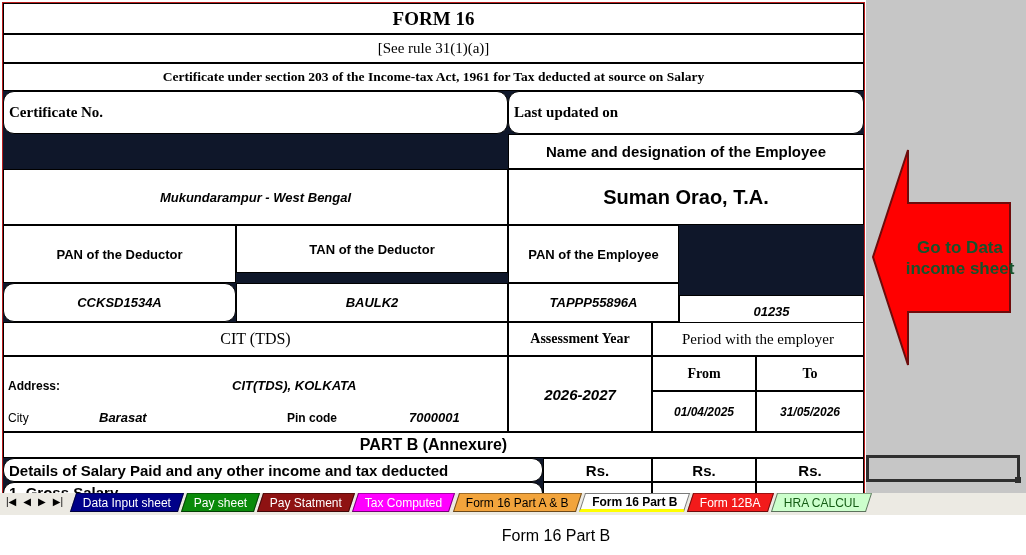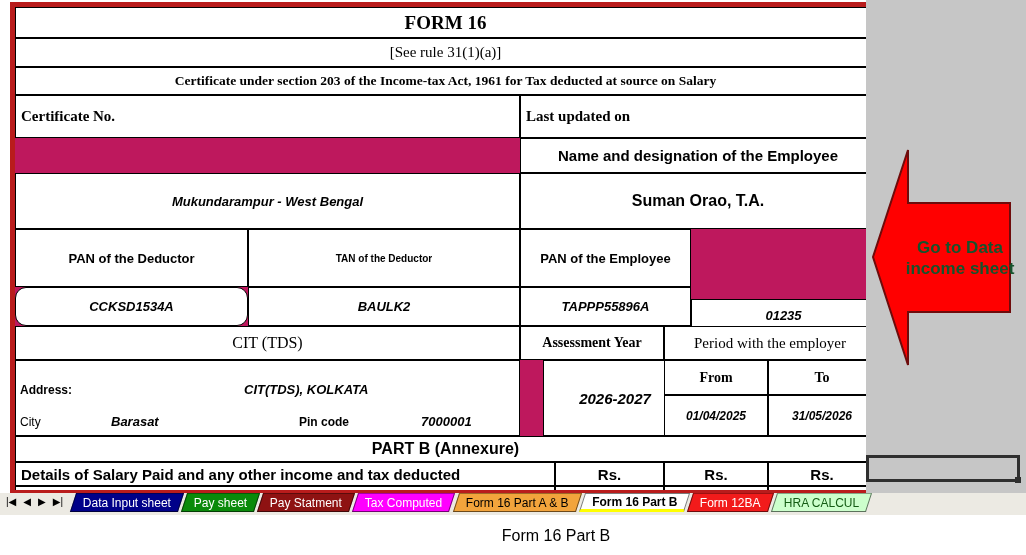--- a/index.html
+++ b/index.html
@@ -3,29 +3,29 @@
 <meta charset="utf-8">
 <style>
   html,body{margin:0;padding:0;}
   body{
     width:1026px;height:555px;position:relative;background:#ffffff;
     font-family:"Liberation Sans", sans-serif;overflow:hidden;
   }
   .serif{font-family:"Liberation Serif", serif;}
   
   #form-table{
-    position:absolute;left:10px;top:2px;width:863px;height:493px;
-    border:5px solid #b91c1c;box-sizing:border-box;overflow:hidden;background:#be185d;
+    position:absolute;left:2px;top:2px;width:863px;height:493px;
+    border:1px solid #b91c1c;box-sizing:border-box;overflow:hidden;background:#0f172a;
   }
   .c{
     position:absolute;box-sizing:border-box;border:1px solid #000;background:#fff;
     display:flex;align-items:center;justify-content:center;text-align:center;
     color:#000;
   }
-  .left{justify-content:flex-start;text-align:center;padding-left:5px;}
+  .left{justify-content:flex-start;text-align:center;padding-left:5px;border-radius:11px;}
   .bold{font-weight:bold;}
   .bi{font-weight:bold;font-style:italic;}
   
   #side-panel{
     position:absolute;left:866px;top:0;width:160px;height:493px;background:#c6c6c6;
   }
   #arrow-wrap{position:absolute;left:870px;top:145px;width:145px;height:225px;}
   #arrow-text{
     position:absolute;left:905px;top:237px;width:110px;text-align:center;
     font-weight:bold;font-size:17px;line-height:21px;
@@ -75,44 +75,44 @@
   <div class="c serif bold" style="left:0;top:0;width:861px;height:31px;font-size:19px;">FORM 16</div>
   <div class="c serif" style="left:0;top:31px;width:861px;height:29px;font-size:15px;">[See rule 31(1)(a)]</div>
   <div class="c serif bold" style="left:0;top:60px;width:861px;height:28px;font-size:13.5px;">Certificate under section 203 of the Income-tax Act, 1961 for Tax deducted at source on Salary</div>
 
   <div class="c serif bold left" style="left:0;top:88px;width:505px;height:43px;font-size:15px;">Certificate No.</div>
   <div class="c serif bold left" style="left:505px;top:88px;width:356px;height:43px;font-size:15px;">Last updated on</div>
 
   <div class="c bold" style="left:505px;top:131px;width:356px;height:35px;font-size:15px;">Name and designation of the Employee</div>
 
   <div class="c bi" style="left:0;top:166px;width:505px;height:56px;font-size:13px;">Mukundarampur - West Bengal</div>
-  <div class="c bold" style="left:505px;top:166px;width:356px;height:56px;font-size:16px;">Suman Orao, T.A.</div>
+  <div class="c bold" style="left:505px;top:166px;width:356px;height:56px;font-size:20px;">Suman Orao, T.A.</div>
 
   <div class="c bold" style="left:0;top:222px;width:233px;height:58px;font-size:13px;">PAN of the Deductor</div>
-  <div class="c bold" style="left:233px;top:222px;width:272px;height:58px;font-size:10px;">TAN of the Deductor</div>
+  <div class="c bold" style="left:233px;top:222px;width:272px;height:48px;font-size:13px;">TAN of the Deductor</div>
   <div class="c bold" style="left:505px;top:222px;width:171px;height:58px;font-size:13px;">PAN of the Employee</div>
 
   <div class="c bi" style="left:0;top:280px;width:233px;height:39px;font-size:13px;border-radius:11px;">CCKSD1534A</div>
   <div class="c bi" style="left:233px;top:280px;width:272px;height:39px;font-size:13px;">BAULK2</div>
   <div class="c bi" style="left:505px;top:280px;width:171px;height:39px;font-size:13px;">TAPPP55896A</div>
   <div class="c bi" style="left:676px;top:280px;width:185px;height:32px;font-size:13px;margin-top:12px;">01235</div>
 
   <div class="c serif" style="left:0;top:319px;width:505px;height:34px;font-size:16px;">CIT (TDS)</div>
   <div class="c serif bold" style="left:505px;top:319px;width:144px;height:34px;font-size:14px;">Assessment Year</div>
   <div class="c serif" style="left:649px;top:319px;width:212px;height:34px;font-size:15px;">Period with the employer</div>
 
   <div class="c" style="left:0;top:353px;width:505px;height:76px;">
     <span style="position:absolute;left:4px;top:22px;font-weight:bold;font-size:12px;">Address:</span>
     <span class="bi" style="position:absolute;left:228px;top:21px;font-size:13px;">CIT(TDS), KOLKATA</span>
     <span style="position:absolute;left:4px;bottom:6px;font-size:12px;">City</span>
     <span class="bi" style="position:absolute;left:95px;bottom:6px;font-size:13px;">Barasat</span>
     <span style="position:absolute;left:283px;bottom:6px;font-weight:bold;font-size:12px;">Pin code</span>
     <span class="bi" style="position:absolute;left:405px;bottom:6px;font-size:13px;">7000001</span>
   </div>
-  <div class="c bi" style="left:505px;top:353px;width:144px;height:76px;font-size:15px;margin-left:23px;">2026-2027</div>
+  <div class="c bi" style="left:505px;top:353px;width:144px;height:76px;font-size:15px;">2026-2027</div>
   <div class="c serif bold" style="left:649px;top:353px;width:104px;height:35px;font-size:14px;">From</div>
   <div class="c serif bold" style="left:753px;top:353px;width:108px;height:35px;font-size:14px;">To</div>
   <div class="c bi" style="left:649px;top:388px;width:104px;height:41px;font-size:12px;">01/04/2025</div>
   <div class="c bi" style="left:753px;top:388px;width:108px;height:41px;font-size:12px;">31/05/2026</div>
 
   <div class="c bold" style="left:0;top:429px;width:861px;height:26px;font-size:16px;">PART B (Annexure)</div>
 
   <div class="c bold left" style="left:0;top:455px;width:540px;height:24px;font-size:15px;">Details of Salary Paid and any other income and tax deducted</div>
   <div class="c bold" style="left:540px;top:455px;width:109px;height:24px;font-size:15px;">Rs.</div>
   <div class="c bold" style="left:649px;top:455px;width:104px;height:24px;font-size:15px;">Rs.</div>

